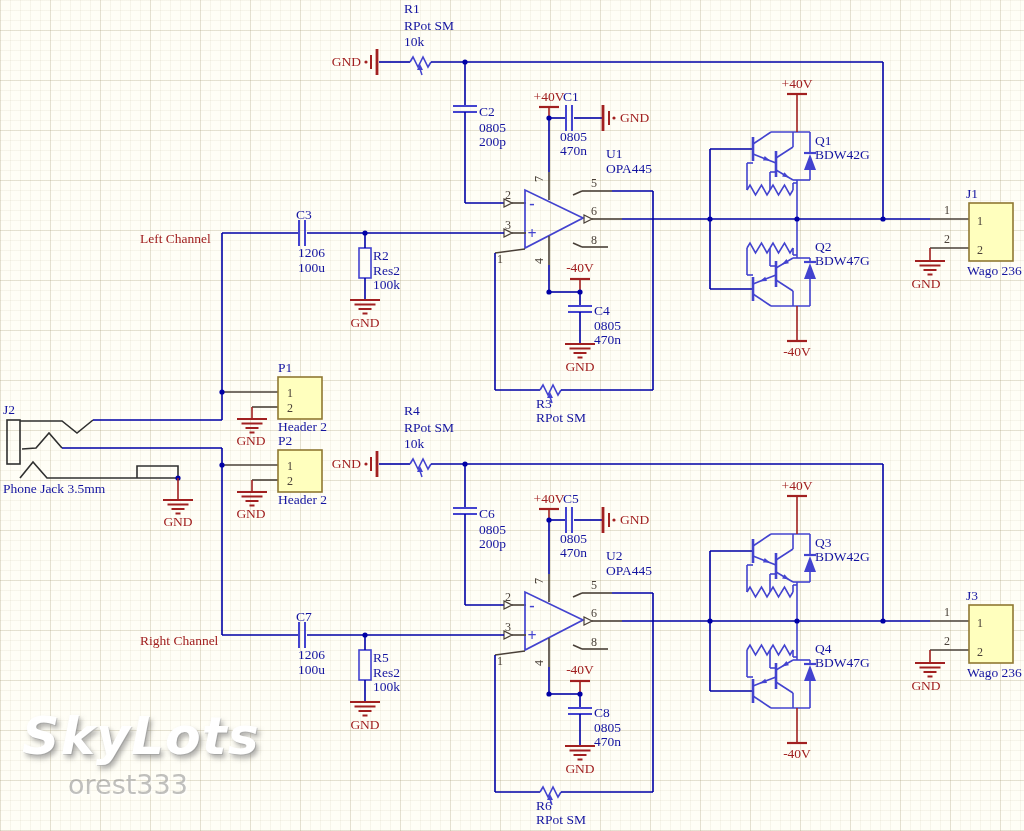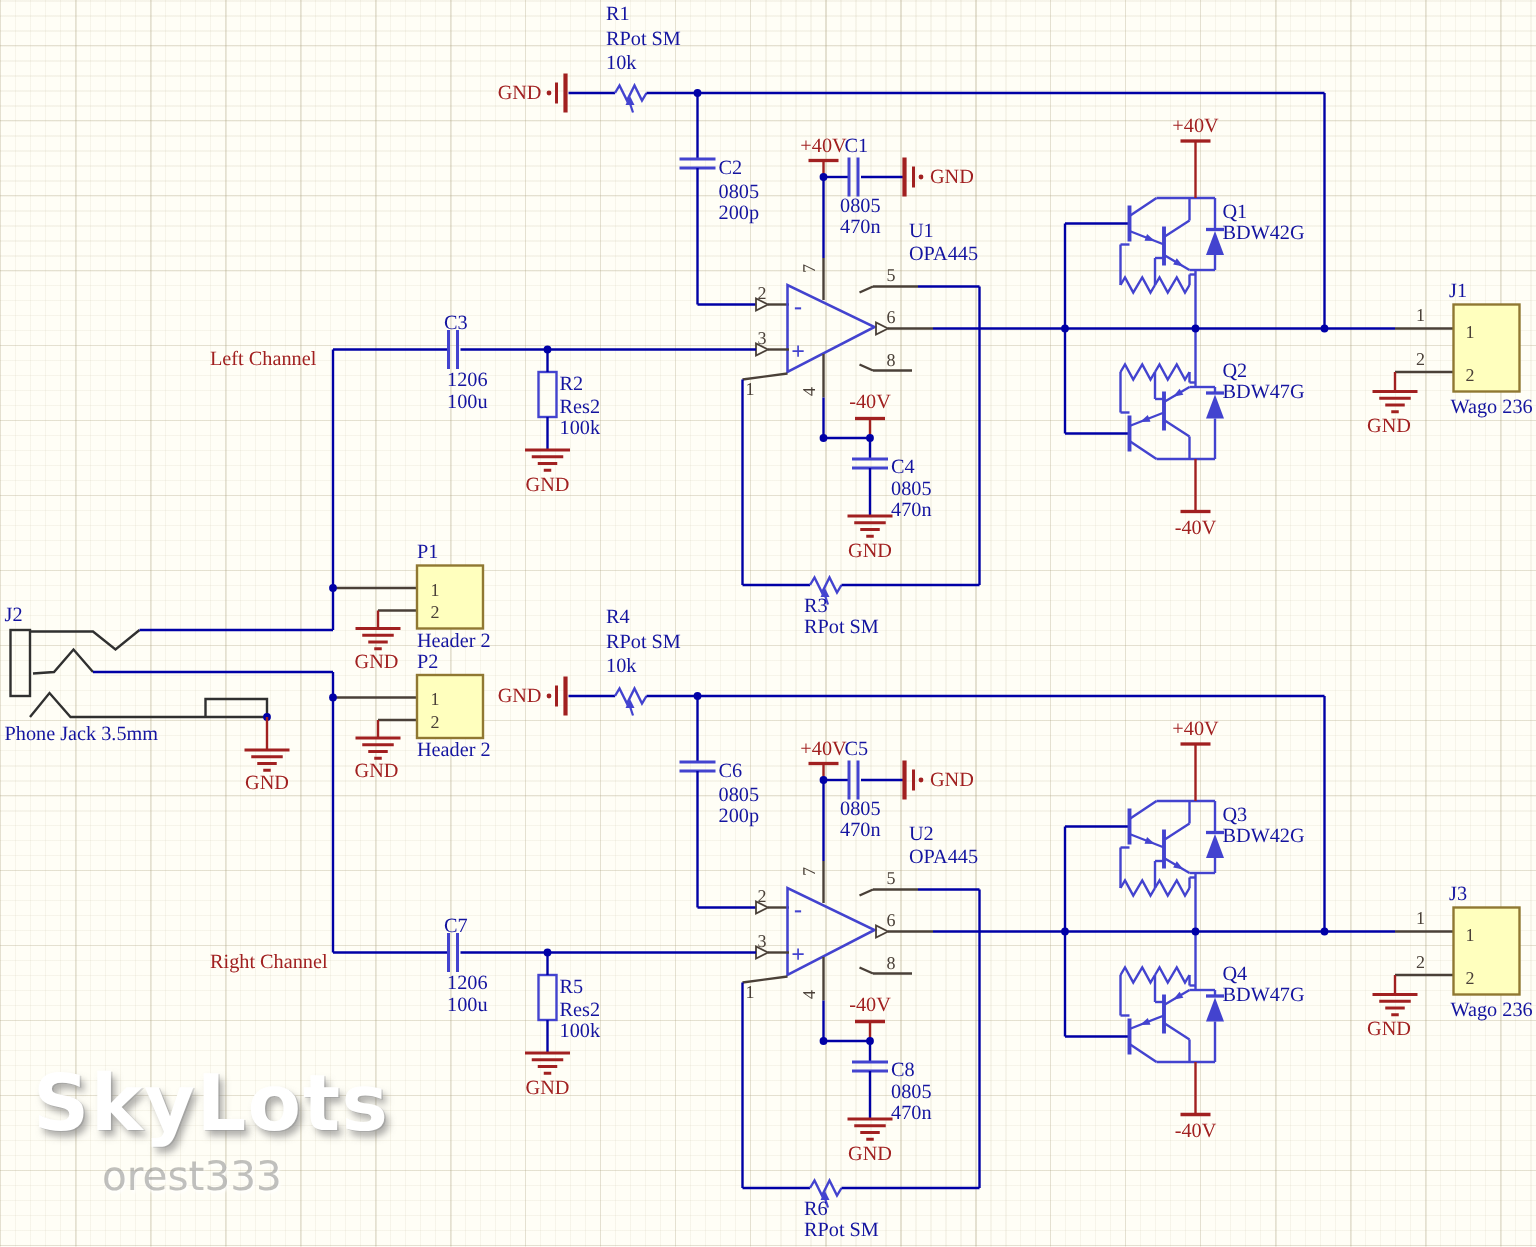--- a/index.html
+++ b/index.html
@@ -23,21 +23,21 @@
   .c{stroke:#4343CF;fill:none;}
   .r{stroke:#A12020;fill:none;}
   .p{stroke:#4A4038;fill:none;}
   .k{stroke:#303030;fill:none;}
   .jdot{fill:#0000A6;stroke:none;}
   .reddot{fill:#A12020;stroke:none;}
   .fillc{fill:#4343CF;stroke:none;}
   .conn{fill:#FFFFBE;stroke:#907832;stroke-width:1.6;}
   .wm{position:absolute;z-index:5;font-family:"DejaVu Sans",sans-serif;font-weight:bold;color:#fff;
       text-shadow:3px 4px 5px rgba(110,110,110,.55), 1px 1px 0 rgba(200,200,200,.65);white-space:nowrap;}
-  .wm1{left:22px;top:706px;font-size:52px;letter-spacing:1px;}
+  .wm1{left:22px;top:706px;font-size:52px;letter-spacing:1px;font-style:italic;}
   .wm2{left:32px;top:733px;font-size:70px;letter-spacing:2px;}
   .wm3{left:68px;top:769px;font-size:27px;color:rgba(130,130,130,.5);
        text-shadow:1px 2px 2px rgba(255,255,255,.75);font-weight:400;}
 </style>
 </head>
 <body>
 
 <div class="stage">
   <svg id="schem" width="1024" height="831" viewBox="0 0 1024 831">
       <g transform="translate(0,0)">

